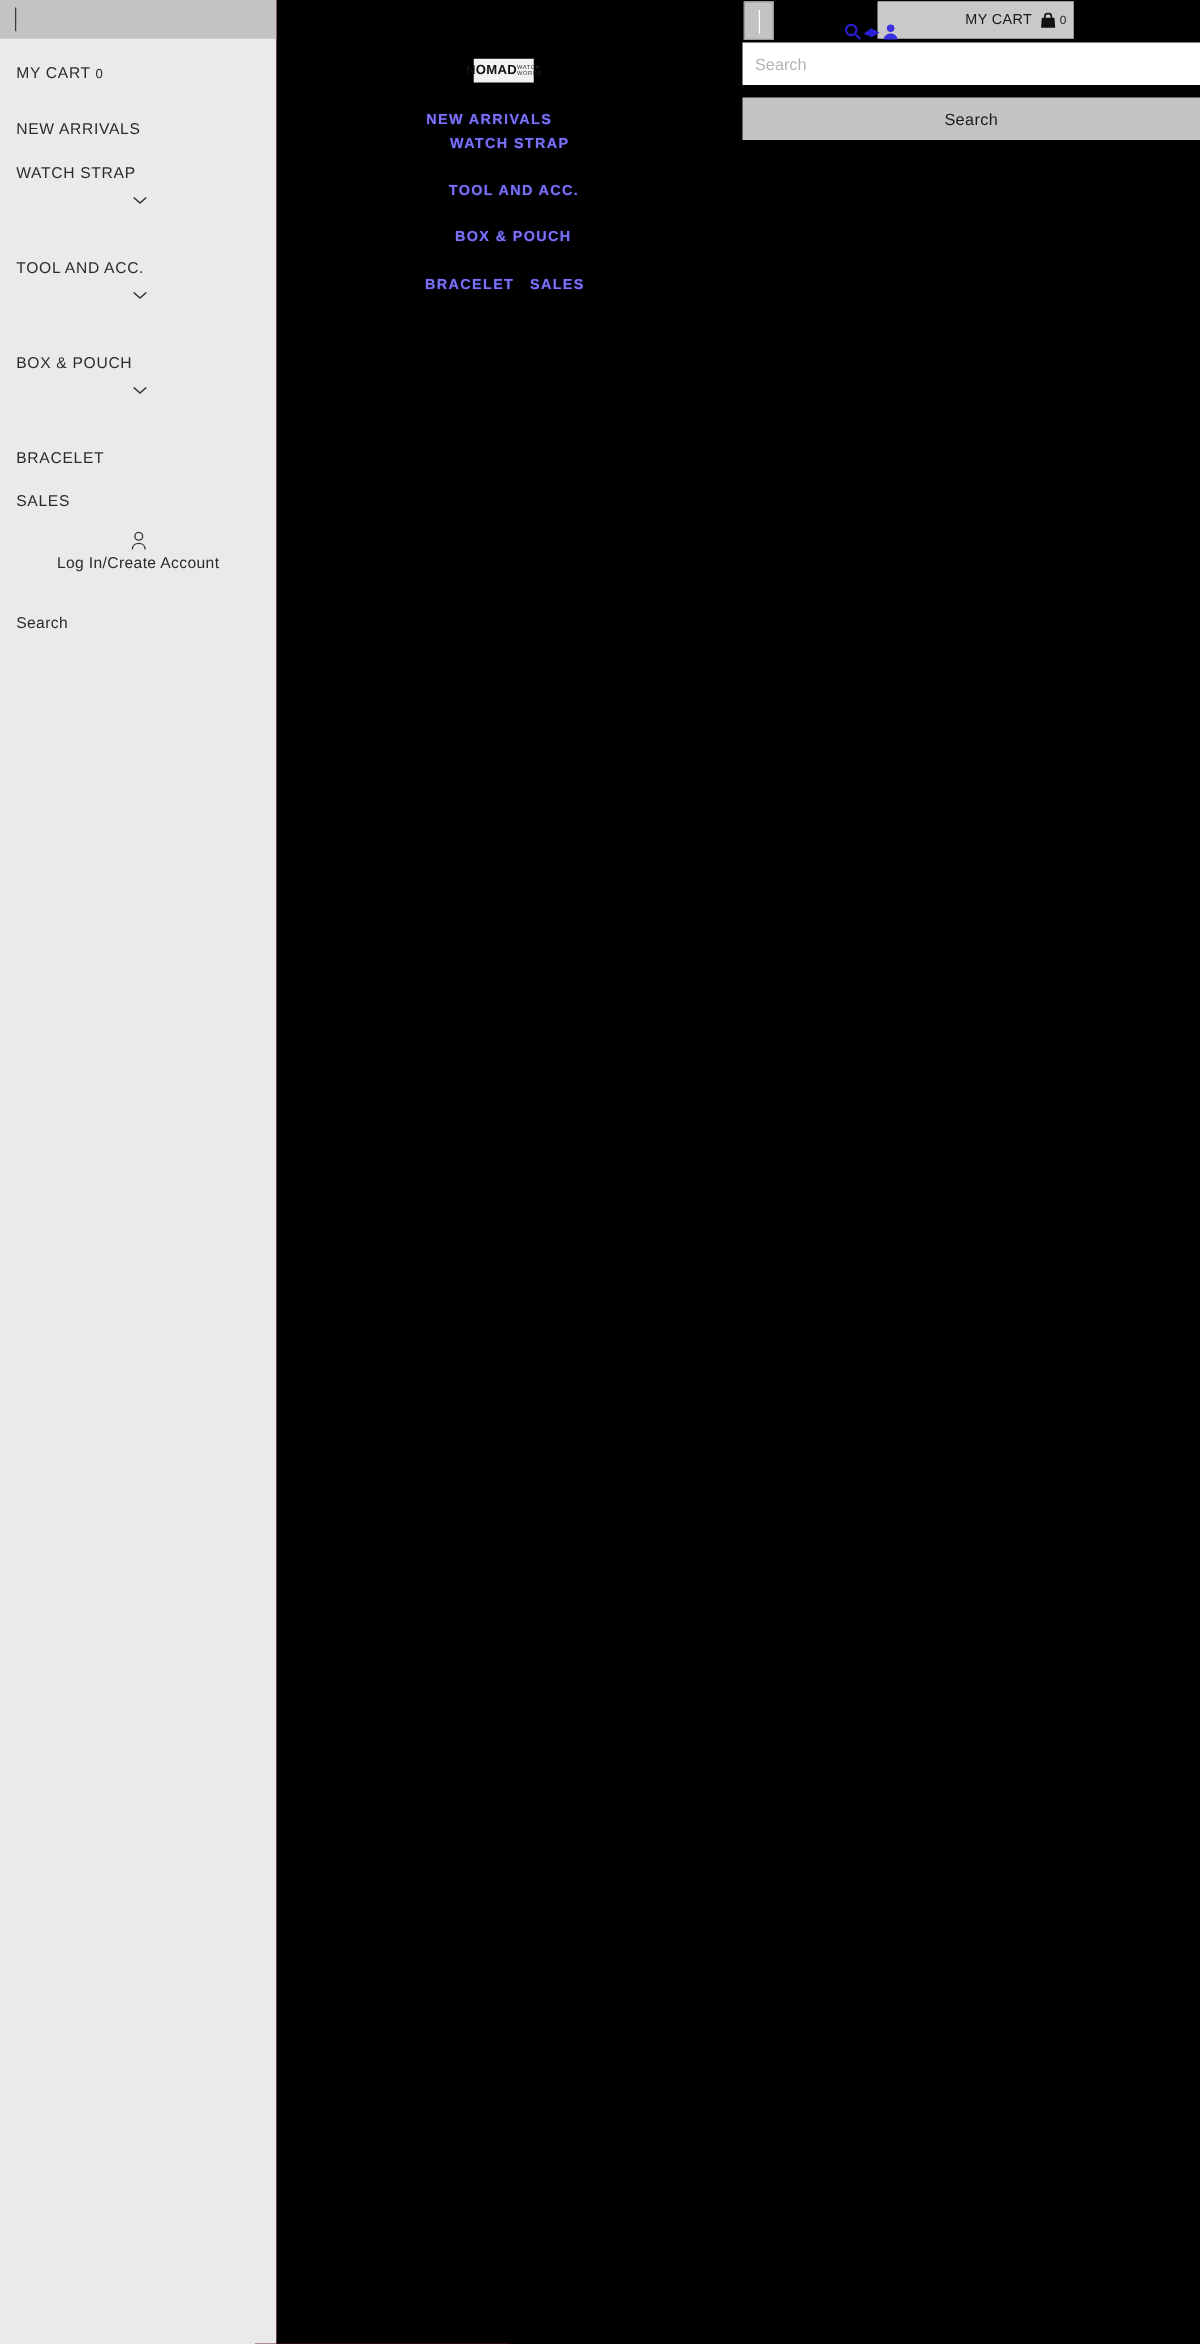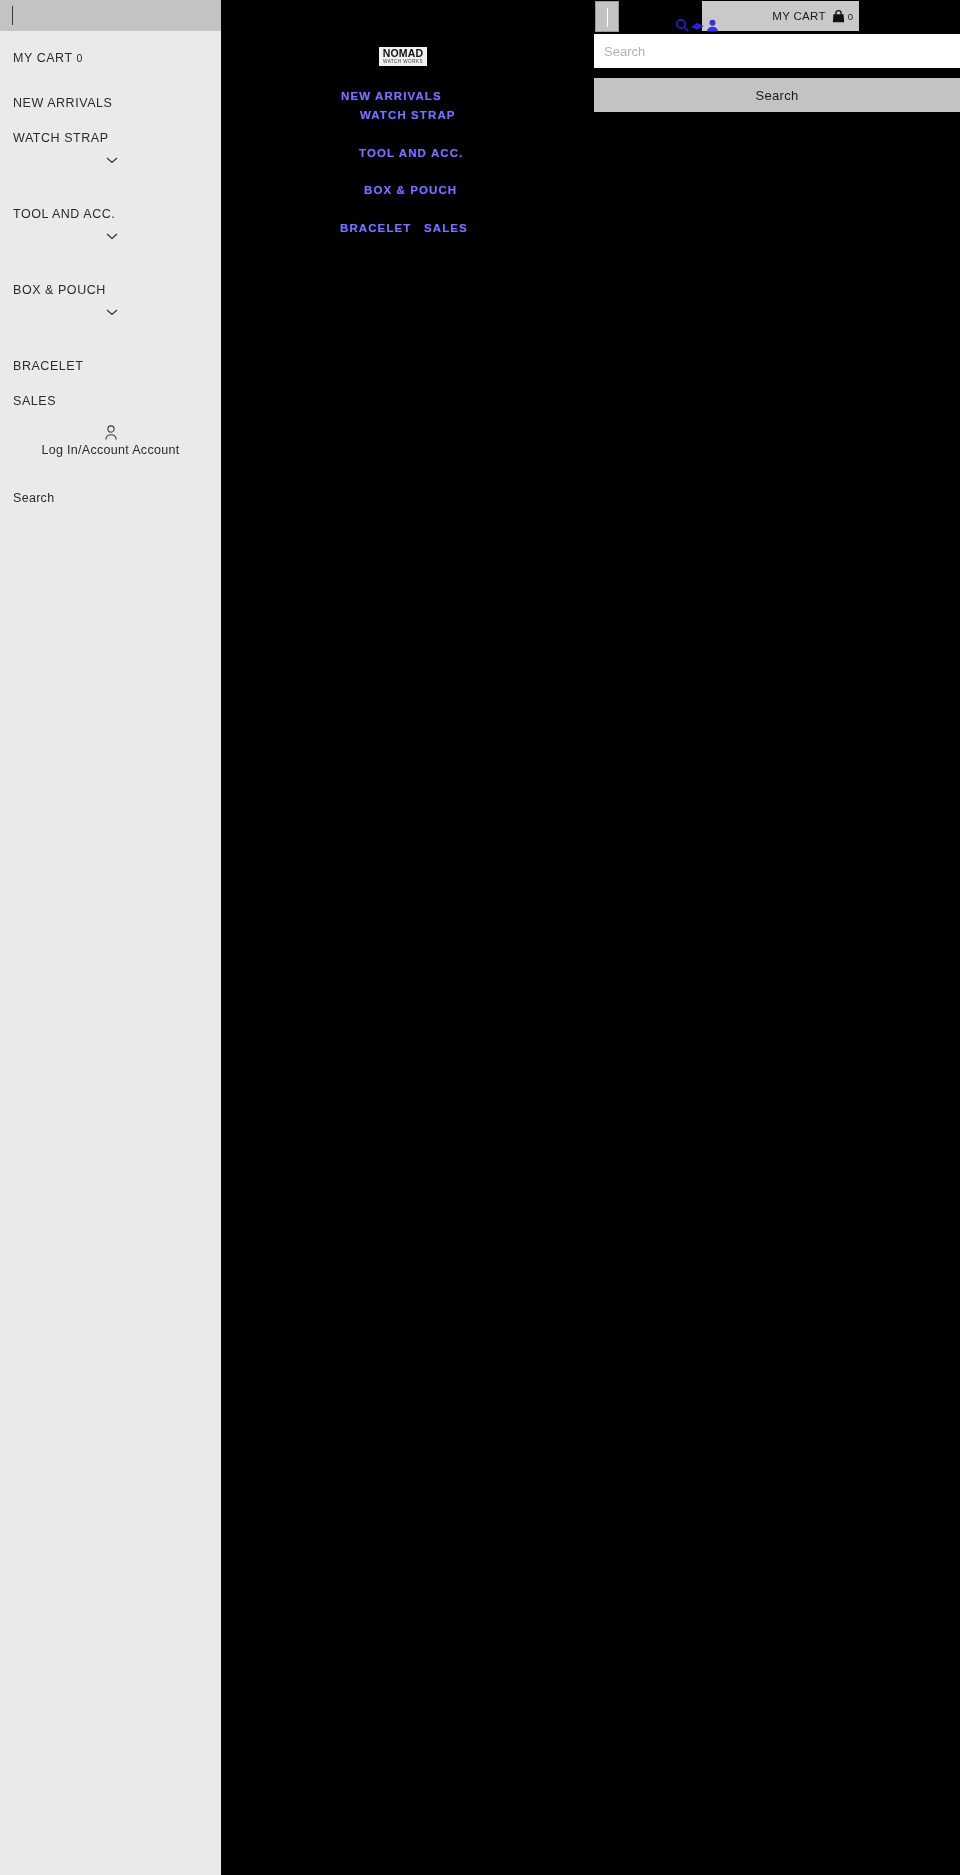--- a/index.html
+++ b/index.html
@@ -202,21 +202,20 @@
 
   
   #brand-logo {
     position: absolute;
     left: 158px;
     top: 47px;
     width: 48px;
     height: 19px;
     background: #f2f2f2;
     display: flex;
-    flex-direction: column;
     align-items: center;
     justify-content: center;
     line-height: 1;
   }
   #brand-name {
     font-size: 10.5px;
     font-weight: bold;
     color: #111111;
     letter-spacing: 0.2px;
   }
@@ -334,20 +333,20 @@
     <div class="drawer-link" style="top:359px;">BRACELET</div>
     <div class="drawer-link" style="top:394px;">SALES</div>
 
     <div id="account-block">
       <div id="account-icon">
         <svg viewBox="0 0 14 15" width="14" height="15">
           <circle cx="7" cy="4" r="3.1" fill="none" stroke="#3a3a3a" stroke-width="1.1"></circle>
           <path d="M1.9 14.6c0-3 2.3-4.9 5.1-4.9s5.1 1.9 5.1 4.9" fill="none" stroke="#3a3a3a" stroke-width="1.1"></path>
         </svg>
       </div>
-      <div id="account-label">Log In/Account Account</div>
+      <div id="account-label">Log In/Create Account</div>
     </div>
 
     <div id="drawer-search">Search</div>
 
   </div>
 
 </div>
 
 </body></html>

